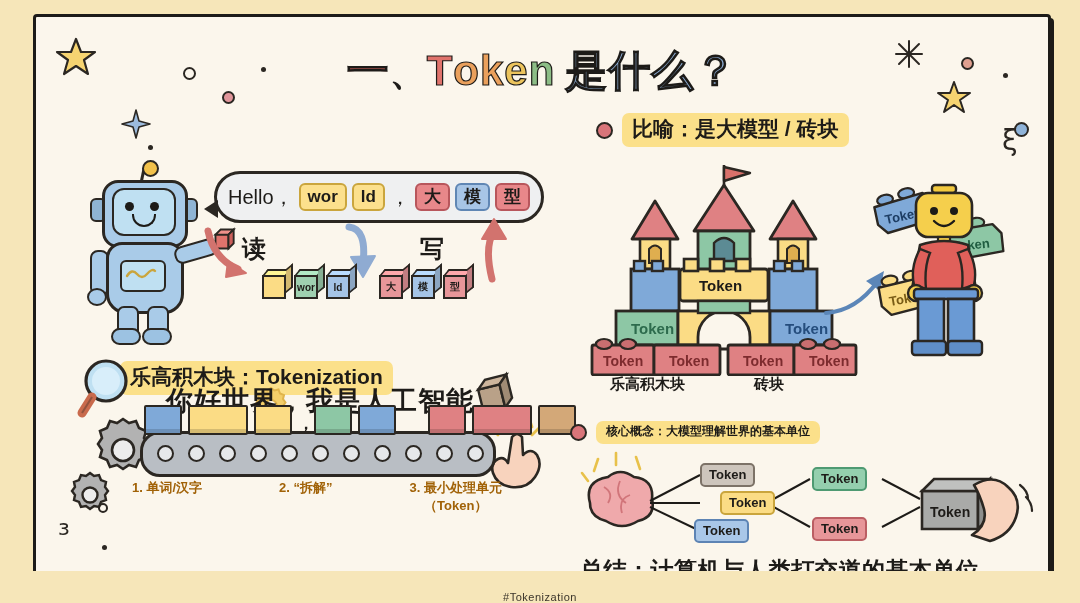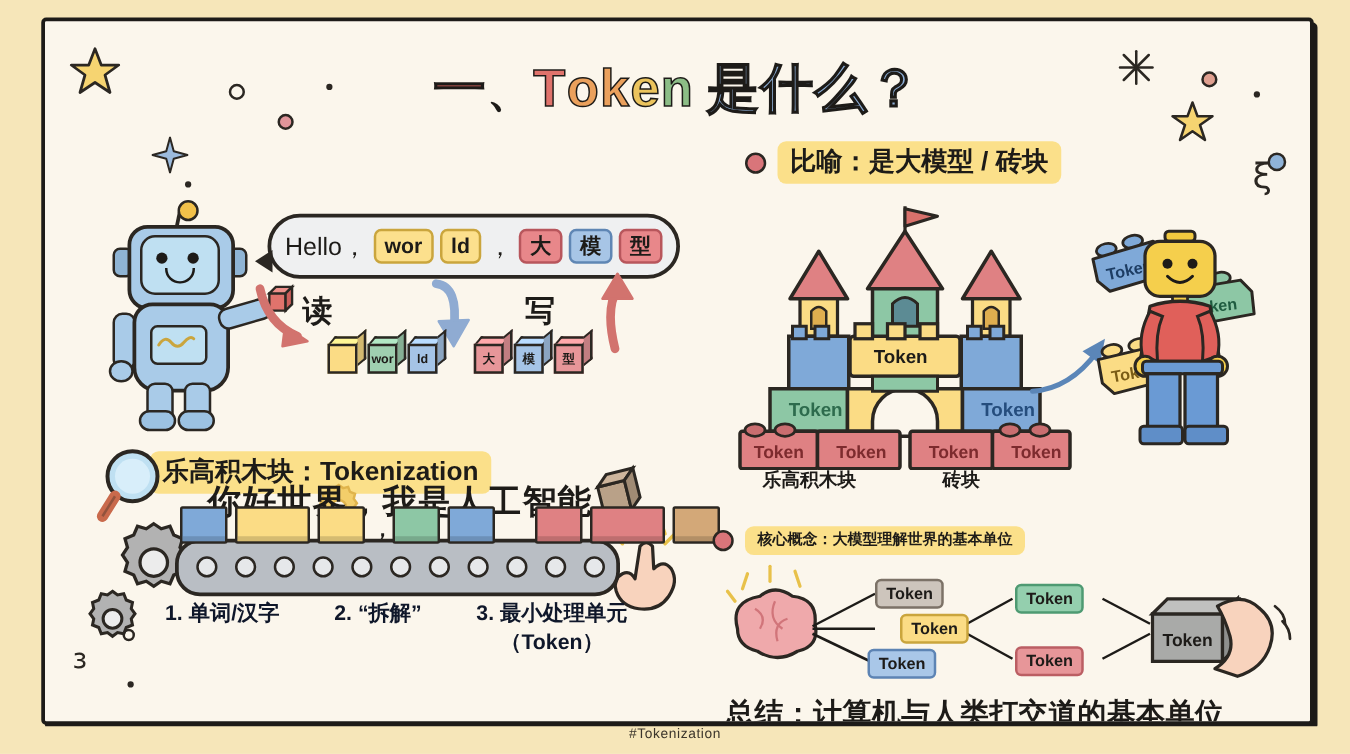--- a/index.html
+++ b/index.html
@@ -13,22 +13,22 @@
   
   .panel{
     position:absolute;left:33px;top:14px;width:1012px;height:560px;
     background:#fbf6ec;
     border:3px solid #1d1b18;
     border-radius:4px;
     box-shadow:3px 4px 0 0 #1d1b18;
     overflow:hidden;
   }
   .footerband{
-    position:absolute;left:0;bottom:0;width:1080px;height:22px;
-    background:#f6e6b9;display:flex;align-items:flex-start;justify-content:center;
+    position:absolute;left:0;bottom:0;width:1080px;height:32px;
+    background:#f6e6b9;display:flex;align-items:flex-end;justify-content:center;
   }
   .footerband .ft{font-size:11px;color:#3b352b;letter-spacing:.5px;}
 
   
   .deco{position:absolute;pointer-events:none;}
   .dot{border-radius:50%;}
   .squiggle{font-size:28px;color:#2b2722;font-family:"DejaVu Sans",sans-serif;line-height:1;}
 
   
   .bullet{
@@ -111,21 +111,21 @@
   .cube .top{position:absolute;left:0;top:0;width:24px;height:7px;border:2.5px solid #2b2722;border-bottom:none;box-sizing:border-box;transform:skewX(-40deg);transform-origin:bottom left;}
   .cube .side{position:absolute;left:24px;top:0;width:7px;height:24px;border:2.5px solid #2b2722;border-left:none;box-sizing:border-box;transform:skewY(-40deg);transform-origin:top left;}
 
   
   .magn{position:absolute;left:20px;top:240px;}
   .sentence{position:absolute;left:112px;top:270px;font-size:27px;font-weight:bold;color:#1d1b18;letter-spacing:1px;}
   .belt{position:absolute;left:86px;top:318px;width:350px;height:40px;background:#b9bec4;border:3px solid #2b2722;border-radius:20px;}
   .belt .roll{position:absolute;top:11px;width:13px;height:13px;border-radius:50%;background:#e6e8ea;border:2.5px solid #2b2722;}
   .bblocks{position:absolute;left:90px;top:292px;display:flex;align-items:flex-end;gap:6px;}
   .bb{height:26px;border:2.5px solid #2b2722;border-radius:2px;}
-  .steps{position:absolute;left:78px;top:366px;width:370px;display:flex;justify-content:space-between;font-size:17px;font-weight:bold;color:#0f172a;}
+  .steps{position:absolute;left:78px;top:366px;width:370px;display:flex;justify-content:space-between;font-size:13px;font-weight:bold;color:#a16207;}
   .steps .sub{display:block;}
 
   
   .castle{position:absolute;left:10px;top:48px;width:300px;height:210px;}
   .lego-label{position:absolute;top:262px;font-size:15px;font-weight:bold;color:#1d1b18;}
   .minifig{position:absolute;left:330px;top:70px;width:110px;height:175px;}
   .flybrick{position:absolute;}
 
   
   .brainwrap{position:absolute;left:6px;top:338px;width:460px;height:98px;}

